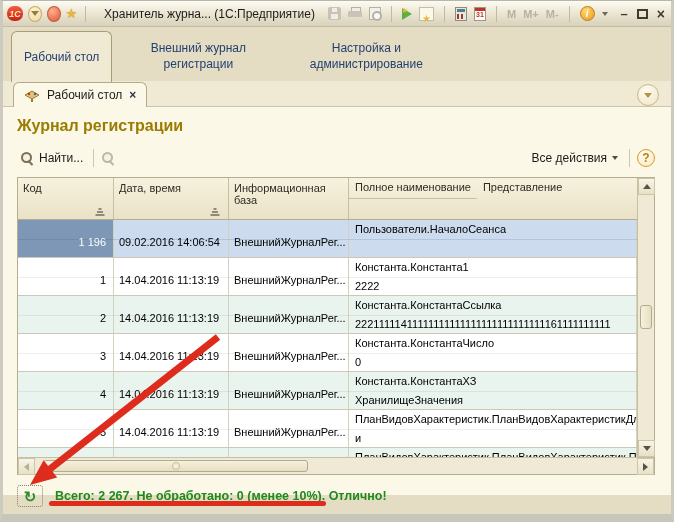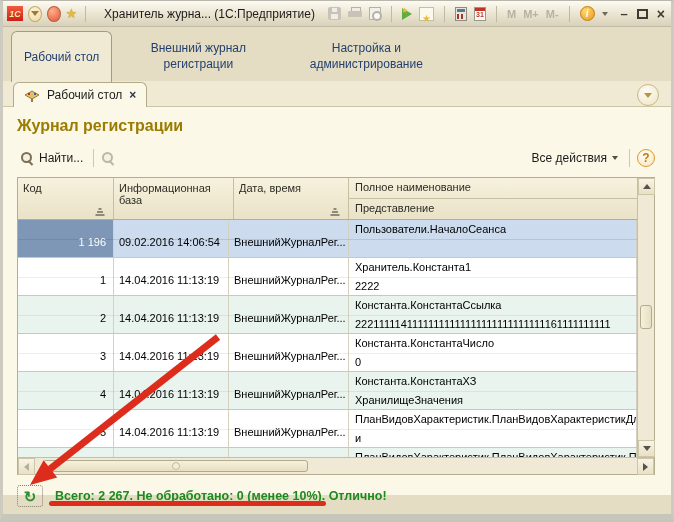--- a/index.html
+++ b/index.html
@@ -8,21 +8,21 @@
   .window {
     position:relative; width:674px; height:522px; overflow:hidden;
     background:#e4ddc3;
     border-left:3px solid #cdcbbf; border-right:3px solid #cdcbbf;
     border-bottom:8px solid #c6c6ba; border-top:1px solid #b9b7ab;
   }
   
   .titlebar { height:26px; display:flex; align-items:center; gap:5px; padding:0 6px 0 4px;
     background:linear-gradient(#fdfbf2,#e9e3cf 55%,#d8d2bc); border-bottom:1px solid #c2bca6; }
   .tb-sep { width:1px; height:16px; background:#c0baa2; margin:0 3px; }
-  .logo1c { width:19px; height:15px; background:linear-gradient(#f45b3e,#c9201a); border-radius:0;
+  .logo1c { width:19px; height:15px; background:linear-gradient(#f45b3e,#c9201a); border-radius:7px;
     color:#ffe9a0; font-size:9px; font-weight:bold; font-style:italic; display:flex; align-items:center; justify-content:center; }
   .roundbtn { width:16px; height:16px; border-radius:50%; border:1px solid #c9a96a;
     background:radial-gradient(circle at 35% 30%, #fdf3d5, #ecd9a2); display:flex; align-items:center; justify-content:center; }
   .roundbtn.ball { background:radial-gradient(circle at 35% 30%, #ffb08a, #e2543a); border-color:#b8603e; }
   .caret-down { width:0; height:0; border-left:4px solid transparent; border-right:4px solid transparent; border-top:5px solid #9a7b3e; }
   .star { color:#e8b93c; font-size:13px; text-shadow:0 0 1px #a9842c; line-height:1; }
   .tb-title { font-size:12px; color:#1d1d1d; margin:0 8px 0 10px; white-space:nowrap; }
   .tb-icons { display:flex; align-items:center; gap:7px; margin-left:auto; }
   .mlabel { font-size:11px; font-weight:bold; color:#b6b2a4; }
   .ic { display:inline-block; position:relative; }
@@ -91,21 +91,21 @@
     background:radial-gradient(circle at 40% 30%, #fffdf2, #f7e7c0); color:#c07a10; font-weight:bold; font-size:12px;
     display:flex; align-items:center; justify-content:center; }
   
   .table { width:638px; border:1px solid #b5ad92; background:#fff; }
   .t-top { display:flex; }
   .t-left { flex:1; min-width:0; }
   .w-code { width:96px; } .w-dt { width:115px; } .w-ib { width:120px; } .w-name { flex:1; min-width:0; }
   .thead { display:flex; height:42px; background:linear-gradient(#f7f2de,#e9e2c7); border-bottom:1px solid #b5ad92; font-size:11px; color:#2c2c24; }
   .th { position:relative; padding:4px 5px; border-right:1px solid #c6bfa2; }
   .th:last-child { border-right:none; }
-  .th-name { padding:0; display:flex; flex-direction:column; }
+  .th-name { padding:0; display:flex; }
   .th-name > div { padding:3px 6px; height:21px; }
   .th-name > div:first-child { border-bottom:1px solid #c6bfa2; }
   .sort { position:absolute; bottom:3px; right:8px; }
   .tbody { height:237px; overflow:hidden; font-size:11px; color:#000; }
   .trow { display:flex; height:38px; border-bottom:1px solid #ccc8b8; position:relative; background:#fff; }
   .trow::after { content:""; position:absolute; left:0; right:0; top:19px; height:1px; background:rgba(90,90,70,.10); }
   .trow.alt { background:#e9f4ee; }
   .trow.sel { background:#ccdcee; }
   .trow.sel::after { background:rgba(40,70,110,.15); }
   .tc { padding:16px 5px; border-right:1px solid #d5d1c0; white-space:nowrap; overflow:hidden; }
@@ -228,50 +228,50 @@
         <div class="t-left">
           <div class="thead">
             <div class="th w-code">
               <span>Код</span>
               <svg class="sort" width="10" height="8">
                 <rect x="3.5" y="0" width="3" height="2" fill="#8f8a78"></rect>
                   <rect x="2" y="3" width="6" height="2" fill="#8f8a78"></rect>
                   <rect x="0.5" y="6" width="9" height="2" fill="#8f8a78"></rect>
               </svg>
             </div>
-            <div class="th w-ib"><span>Информационная база</span></div>
             <div class="th w-dt">
               <span>Дата, время</span>
               <svg class="sort" width="10" height="8">
                 <rect x="3.5" y="0" width="3" height="2" fill="#8f8a78"></rect>
                   <rect x="2" y="3" width="6" height="2" fill="#8f8a78"></rect>
                   <rect x="0.5" y="6" width="9" height="2" fill="#8f8a78"></rect>
               </svg>
             </div>
+            <div class="th w-ib"><span>Информационная база</span></div>
             <div class="th th-name w-name">
               <div>Полное наименование</div>
               <div>Представление</div>
             </div>
           </div>
           <div class="tbody">
               <div class="trow sel">
                 <div class="tc code w-code">1 196</div>
                 <div class="tc dt w-dt">09.02.2016 14:06:54</div>
                 <div class="tc ib w-ib">ВнешнийЖурналРег...</div>
                 <div class="tc name w-name">
                   <div class="l1">Пользователи.НачалоСеанса</div>
                   <div class="l2"></div>
                 </div>
               </div>
               <div class="trow">
                 <div class="tc code w-code">1</div>
                 <div class="tc dt w-dt">14.04.2016 11:13:19</div>
                 <div class="tc ib w-ib">ВнешнийЖурналРег...</div>
                 <div class="tc name w-name">
-                  <div class="l1">Хранитель.Константа1</div>
+                  <div class="l1">Константа.Константа1</div>
                   <div class="l2">2222</div>
                 </div>
               </div>
               <div class="trow alt">
                 <div class="tc code w-code">2</div>
                 <div class="tc dt w-dt">14.04.2016 11:13:19</div>
                 <div class="tc ib w-ib">ВнешнийЖурналРег...</div>
                 <div class="tc name w-name">
                   <div class="l1">Константа.КонстантаСсылка</div>
                   <div class="l2">22211111411111111111111111111111111161111111111</div>

